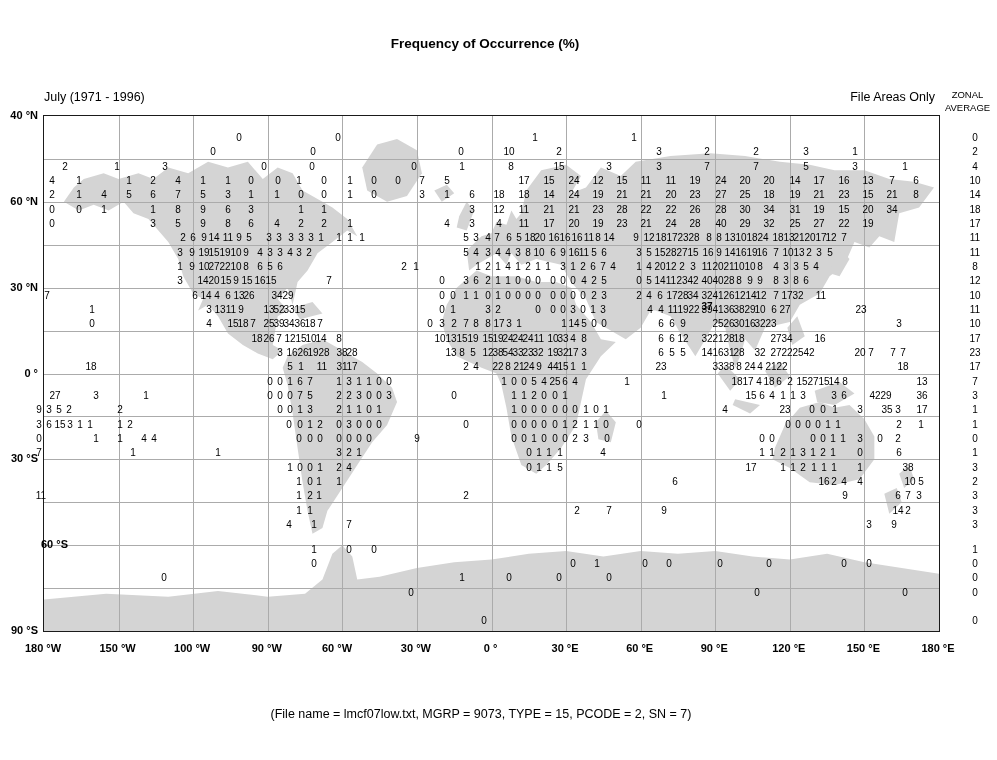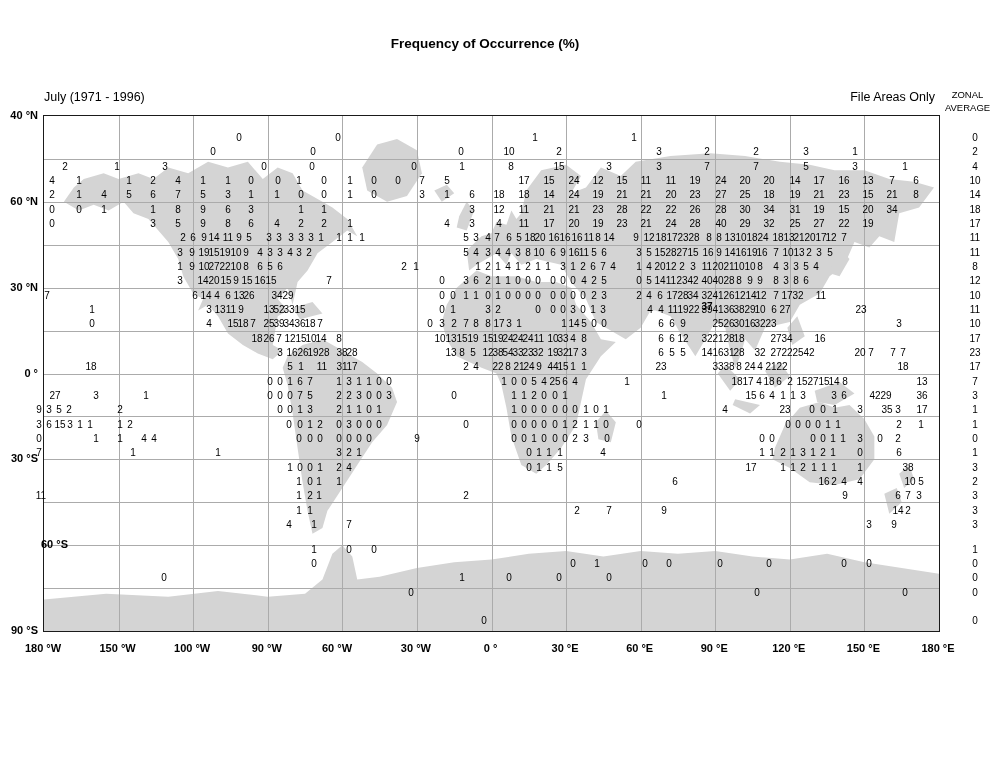--- a/index.html
+++ b/index.html
@@ -938,13 +938,14 @@
   <div id="latlabels">
       <div class="latlab" style="left: 0px; top: 115px;">40 °N</div>
       <div class="latlab" style="left: 0px; top: 200.833px;">60 °N</div>
       <div class="latlab" style="left: 0px; top: 286.667px;">30 °N</div>
       <div class="latlab" style="left: 0px; top: 372.5px;">0 °</div>
       <div class="latlab" style="left: 0px; top: 458.333px;">30 °S</div>
       <div class="latlab" style="left: 0px; top: 544.167px; margin-left: 30px;">60 °S</div>
       <div class="latlab" style="left: 0px; top: 630px;">90 °S</div>
     </div>
 
+  <div class="fileinfo">(File name = lmcf07low.txt, MGRP = 9073, TYPE = 15, PCODE = 2, SN = 7)</div>
 </div>
 
 </body></html>

